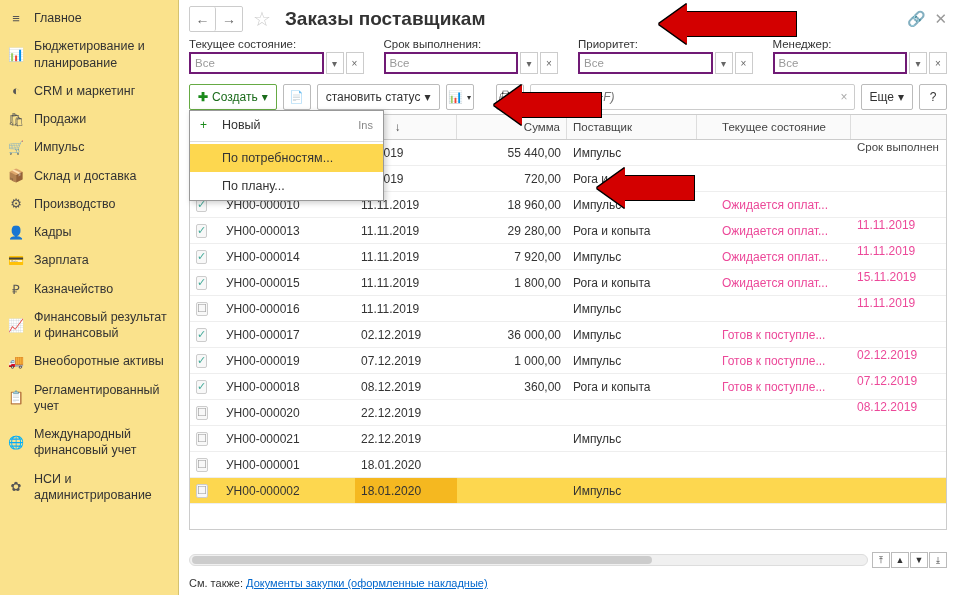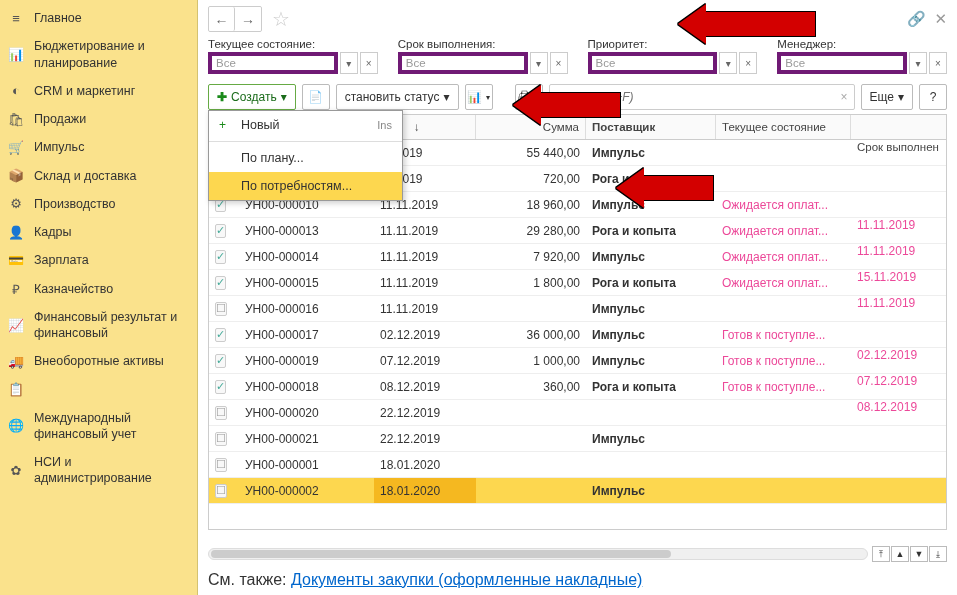--- a/index.html
+++ b/index.html
@@ -19,21 +19,21 @@
 .nav-group .nav-btn:last-child { border-right: none; }
 .star { font-size: 20px; color: #ccc; margin: 0 4px; }
 .page-title { font-size: 19px; font-weight: bold; color: #333; margin-left: 4px; }
 .titlebar-right { margin-left: auto; display: flex; gap: 8px; }
 .titlebar-right .tb-icon { font-size: 15px; color: #999; cursor: pointer; }
 
 .filters { display: flex; padding: 0 10px 6px; gap: 20px; }
 .filter-col { flex: 1; display: flex; flex-direction: column; gap: 2px; }
 .filter-label { font-size: 11.5px; color: #333; }
 .filter-row { display: flex; gap: 2px; }
-.filter-input { flex: 1; height: 22px; border: 4px solid #701a75; padding: 0 4px; background: #fff; display: flex; align-items: center; color: #999; font-size: 11.5px; }
+.filter-input { flex: 1; height: 22px; border: 2px solid #701a75; padding: 0 4px; background: #fff; display: flex; align-items: center; color: #999; font-size: 11.5px; }
 .filter-btn { width: 18px; height: 22px; border: 1px solid #ccc; background: #fff; display: flex; align-items: center; justify-content: center; font-size: 10px; color: #666; cursor: pointer; }
 
 .toolbar { display: flex; padding: 4px 10px; gap: 6px; align-items: center; position: relative; }
 .tbtn { height: 26px; border: 1px solid #bbb; border-radius: 2px; background: #fff; padding: 0 8px; display: flex; align-items: center; gap: 4px; cursor: pointer; font-size: 12px; color: #333; }
 .tbtn-green { border-color: #6a4; color: #1a6b1a; }
 .tbtn-icon { width: 28px; padding: 0; justify-content: center; }
 .search-box { flex: 1; height: 26px; border: 1px solid #ccc; border-radius: 2px; display: flex; align-items: center; padding: 0 6px; color: #aaa; }
 .search-box input { border: none; outline: none; flex: 1; font-size: 12px; font-style: italic; color: #aaa; background: transparent; }
 
 .dropdown { position: absolute; top: 26px; left: 0; width: 195px; background: #fff; border: 1px solid #999; box-shadow: 2px 2px 6px rgba(0,0,0,0.2); z-index: 10; }
@@ -53,31 +53,31 @@
 .tr.sel .td-date { background: #f5b820; }
 .td { padding: 0 6px; font-size: 12px; display: flex; align-items: center; height: 100%; }
 .td-num { text-align: right; justify-content: flex-end; }
 .td-red { color: #ec4899; }
 .doc-icon { width: 14px; height: 14px; margin-right: 8px; display: inline-flex; align-items: center; justify-content: center; font-size: 11px; }
 
 .col-icon { width: 30px; }
 .col-no { width: 135px; }
 .col-date { width: 102px; }
 .col-sum { width: 110px; }
-.col-supplier { width: 130px; font-weight: bold; }
-.col-status { width: 135px; }
+.col-supplier { width: 130px; }
+.col-status { width: 135px; margin-left: 19px; }
 .col-deadline { width: 95px; margin-top: 40px; }
 
 .scrollbar-h { display: flex; padding: 3px 10px; align-items: center; gap: 4px; }
 .scroll-track { flex: 1; height: 12px; background: #f0f0f0; border: 1px solid #ddd; border-radius: 6px; position: relative; }
 .scroll-thumb { position: absolute; left: 2px; top: 1px; width: 460px; height: 8px; background: #ccc; border-radius: 4px; }
 .scroll-btns { display: flex; gap: 1px; }
 .sbtn { width: 18px; height: 16px; border: 1px solid #bbb; background: #fff; font-size: 9px; display: flex; align-items: center; justify-content: center; cursor: pointer; }
 
-.footer { padding: 6px 10px; font-size: 16px; color: #333; }
+.footer { padding: 6px 10px; font-size: 11px; color: #333; }
 .footer a { color: #0066cc; text-decoration: underline; }
 
 .arrow-red { position: absolute; z-index: 20; display: flex; align-items: center; }
 .arrow-red .shaft { height: 26px; background: #d30000; border: 1px solid #000; }
 .arrow-red .head { width: 0; height: 0; border-top: 20px solid transparent; border-bottom: 20px solid transparent; }
 .arrow-left .head { border-right: 28px solid #d30000; filter: drop-shadow(-1px 0 0 #000) drop-shadow(0 -1px 0 #000) drop-shadow(0 1px 0 #000); }
 .arrow-left .shaft { border-left: none; }
 </style>
 </head>
 <body>
@@ -126,38 +126,40 @@
     <div class="sidebar-item">
       <span class="icon">📈</span>
       <span class="label">Финансовый результат и финансовый</span>
     </div>
     <div class="sidebar-item">
       <span class="icon">🚚</span>
       <span class="label">Внеоборотные активы</span>
     </div>
     <div class="sidebar-item">
       <span class="icon">📋</span>
+      <span class="label">Регламентированный учет</span>
     </div>
     <div class="sidebar-item">
       <span class="icon">🌐</span>
       <span class="label">Международный финансовый учет</span>
     </div>
     <div class="sidebar-item">
       <span class="icon">✿</span>
       <span class="label">НСИ и администрирование</span>
     </div>
   </div>
 
 <div class="main">
   <div class="titlebar">
     <div class="nav-group">
       <div class="nav-btn">←</div>
       <div class="nav-btn">→</div>
     </div>
     <span class="star">☆</span>
+    <span class="page-title">Заказы поставщикам</span>
     <div class="titlebar-right">
       <span class="tb-icon">🔗</span>
       <span class="tb-icon">✕</span>
     </div>
   </div>
 
   <div class="arrow-red arrow-left" style="top:4px; left:480px;">
     <div class="head"></div>
       <div class="shaft" style="width:110px;"></div>
   </div>
@@ -212,28 +214,28 @@
         <span>Создать</span>
         <span>▾</span>
       </div>
       <div class="dropdown">
           <div class="dropdown-item">
             <span class="dd-icon">+</span>
             <span>Новый</span>
             <span class="shortcut">Ins</span>
           </div>
           <div class="dropdown-divider"></div>
+          <div class="dropdown-item highlight">
+            <span class="dd-icon"></span>
+            <span>По потребностям...</span>
+            <span class="shortcut"></span>
+          </div>
           <div class="dropdown-item">
             <span class="dd-icon"></span>
             <span>По плану...</span>
-            <span class="shortcut"></span>
-          </div>
-          <div class="dropdown-item highlight">
-            <span class="dd-icon"></span>
-            <span>По потребностям...</span>
             <span class="shortcut"></span>
           </div>
         </div>
     </div>
     <div class="tbtn tbtn-icon">📄</div>
     <div class="tbtn"><span>становить статус</span> ▾</div>
     <div class="tbtn tbtn-icon">📊<span style="font-size:8px;">▾</span></div>
     <div style="width:10px;"></div>
     <div class="tbtn tbtn-icon">🖨<span style="font-size:8px;">▾</span></div>
     <div class="search-box">

